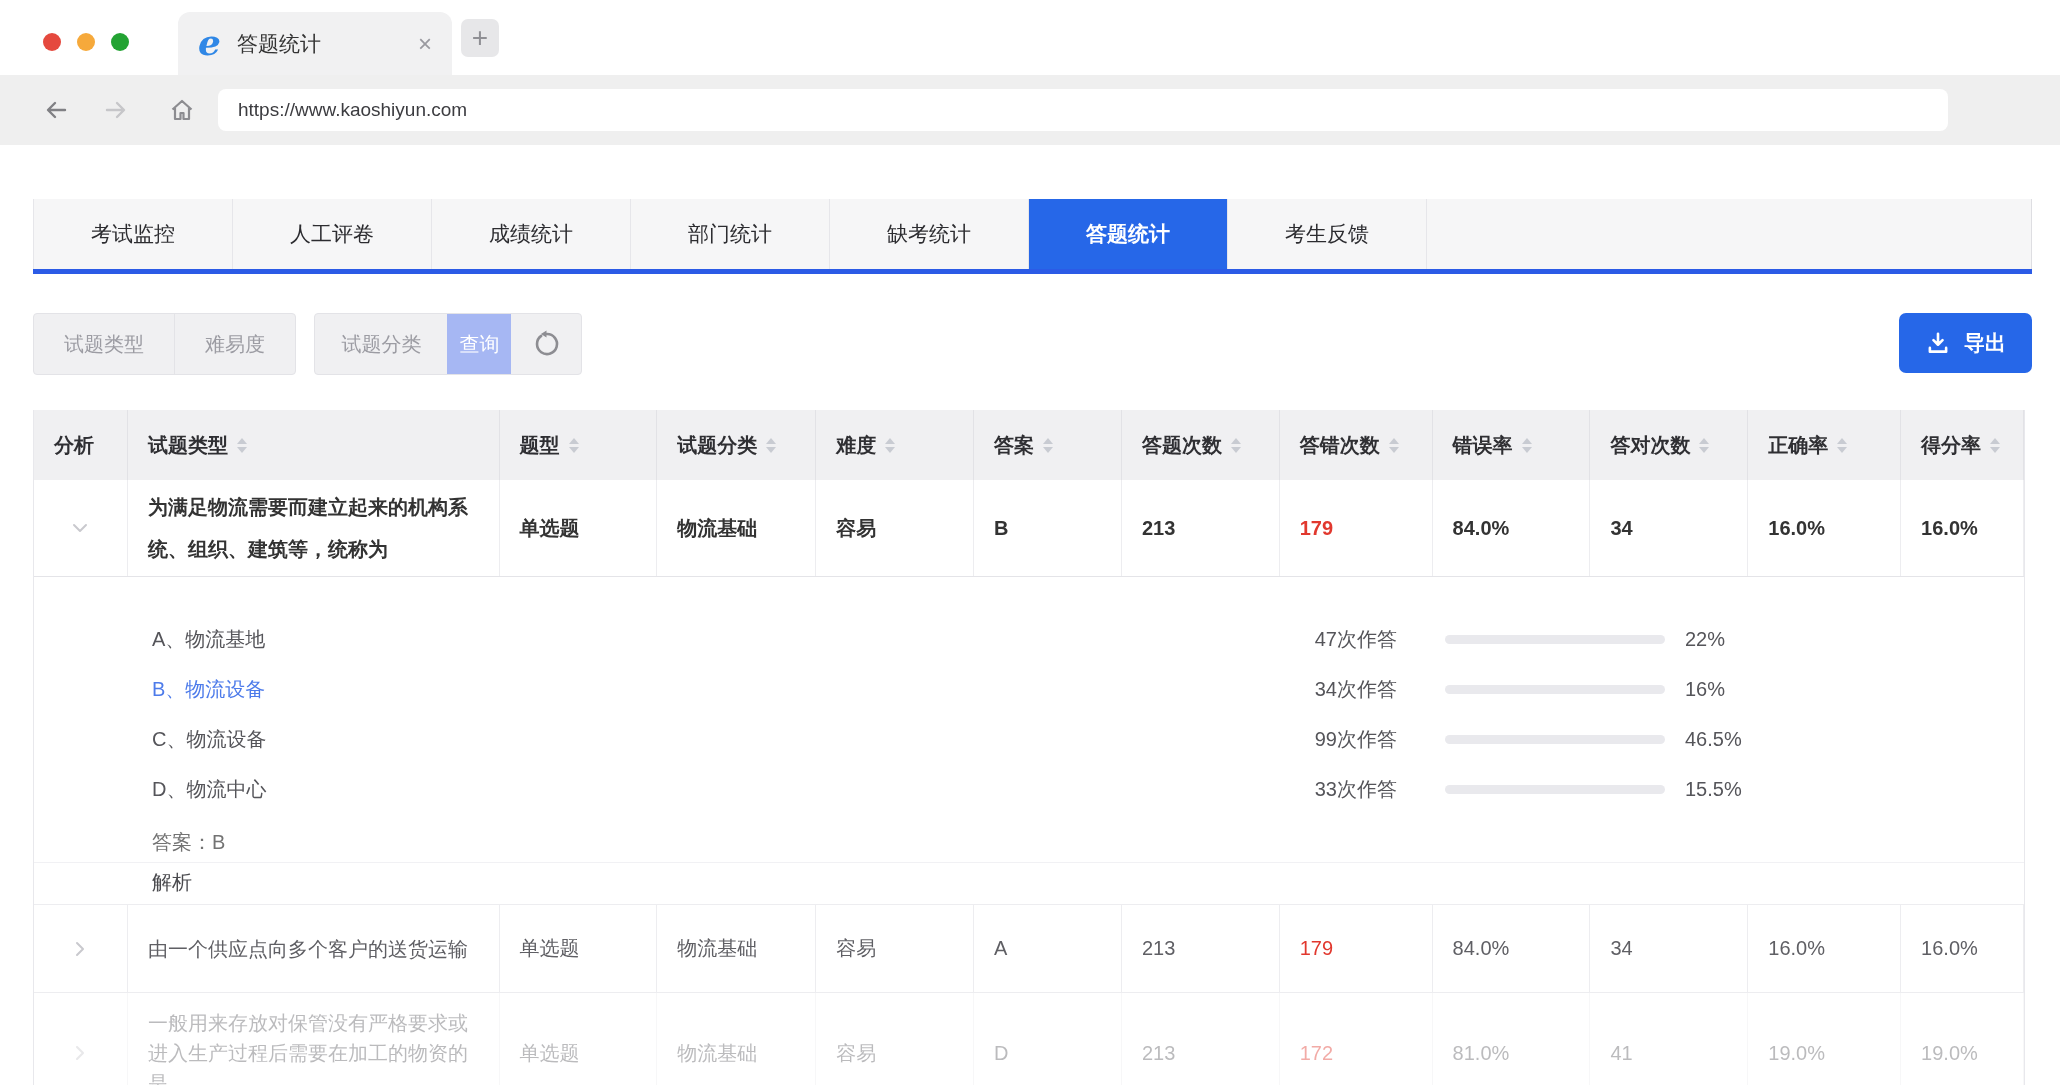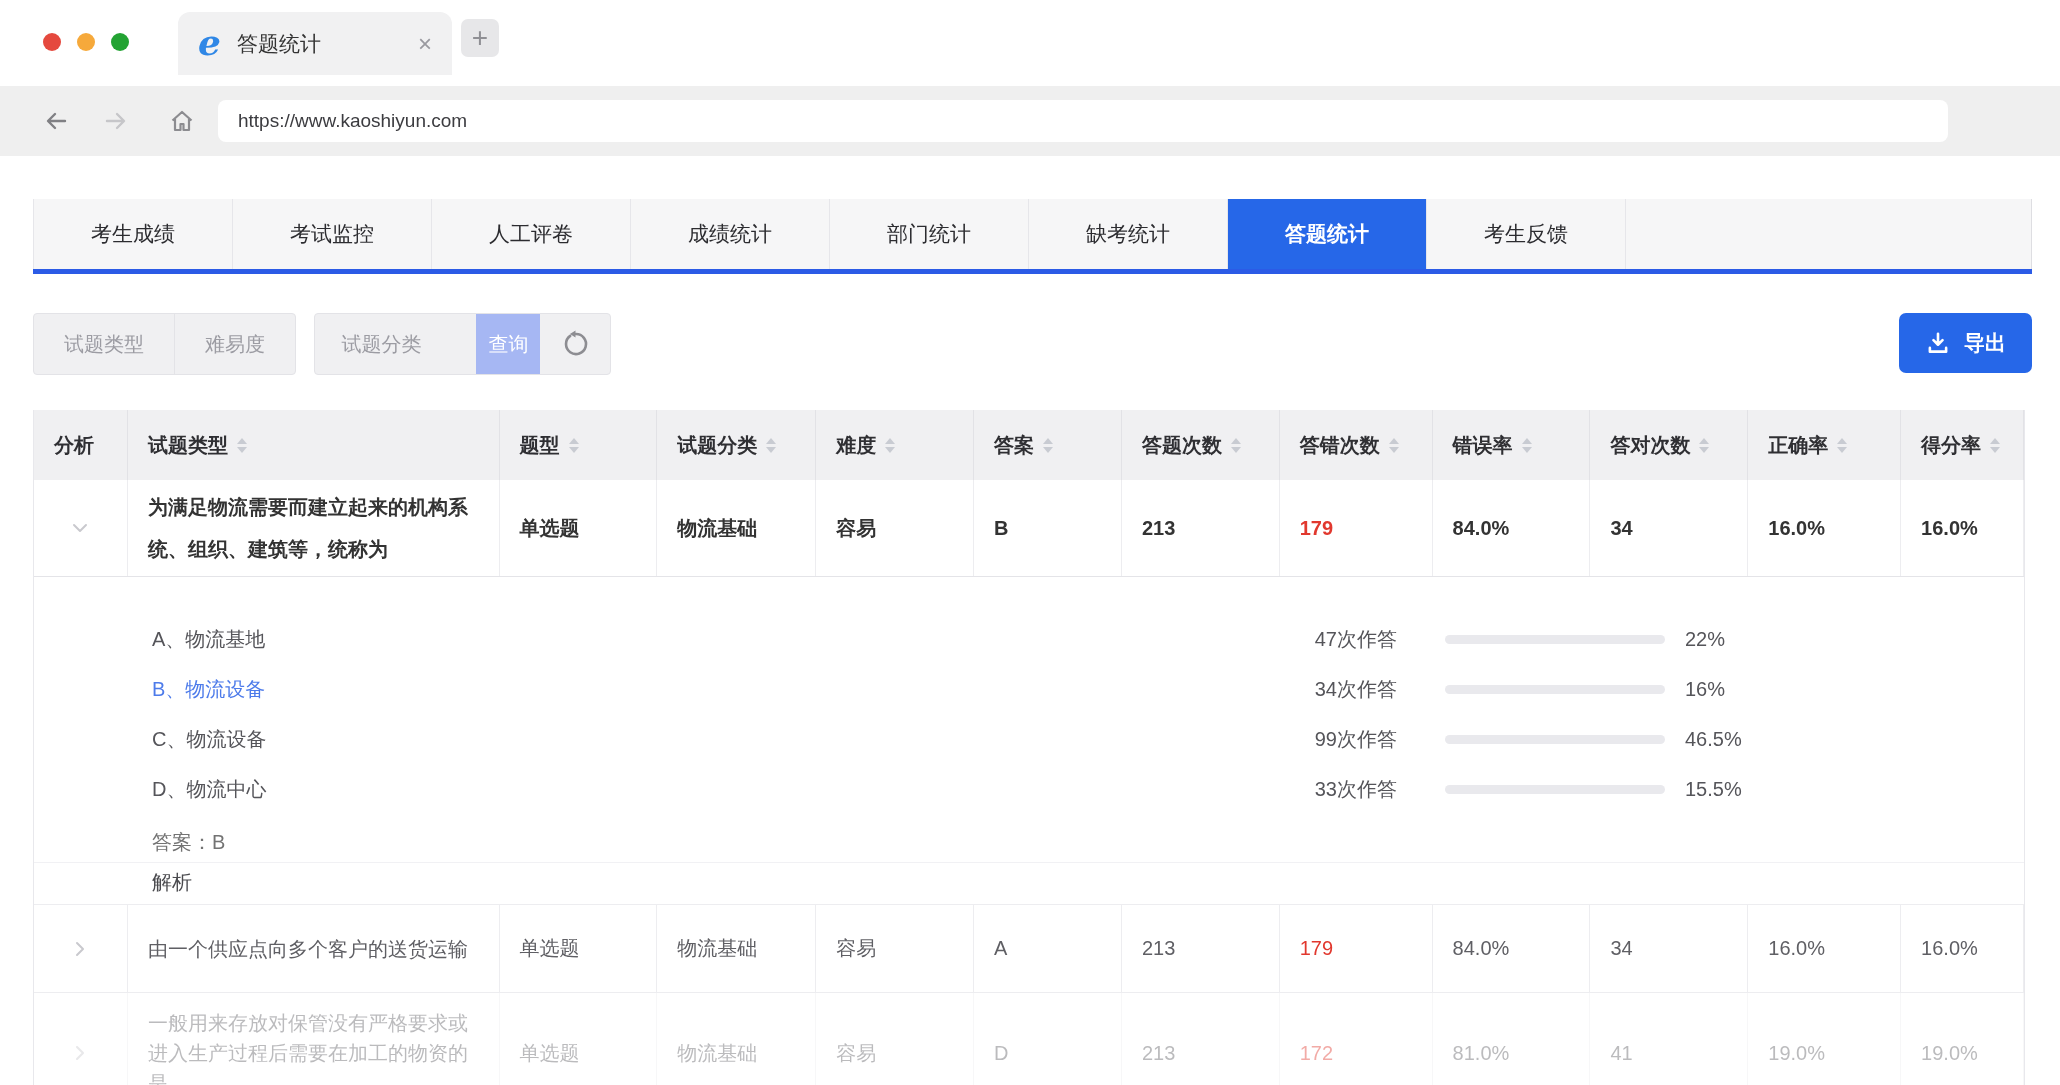--- a/index.html
+++ b/index.html
@@ -21,21 +21,21 @@
     display:flex; align-items:center; padding:0 20px;
   }
   .logo-e { font-family:"DejaVu Serif", serif; font-style:italic; font-weight:bold;
             font-size:36px; color:#2f87e6; line-height:1; transform:translateY(-2px); }
   .tab-title { margin-left:16px; font-size:21px; color:#333; }
   .tab-close { margin-left:auto; font-size:24px; color:#9a9aa0; line-height:1; }
   .new-tab { position:absolute; left:461px; top:19px; width:38px; height:38px; background:#e7e7e9;
              border-radius:7px; display:flex; align-items:center; justify-content:center;
              font-size:28px; color:#8f8f94; }
 
-  .url-row { position:absolute; top:86px; left:0; right:0; height:70px; background:#efefef; }
+  .url-row { position:absolute; top:75px; left:0; right:0; height:70px; background:#efefef; }
   .nav-ico { position:absolute; top:21px; width:28px; height:28px; }
   .ico-back{ left:42px; } .ico-fwd{ left:102px; } .ico-home{ left:168px; }
   .url-pill { position:absolute; left:218px; right:112px; top:14px; height:42px; background:#fff;
               border-radius:8px; display:flex; align-items:center; padding:0 20px;
               font-size:19px; color:#3c3c40; }
 
   
   .nav-bar { position:absolute; top:199px; left:33px; width:1999px; }
   .nav-tabs { display:flex; height:70px; background:#f6f6f7; border-left:1px solid #e6e6ea; }
   .nav-tab { width:199px; border-right:1px solid #e6e6ea; display:flex; align-items:center;
@@ -49,21 +49,21 @@
   .fgroup { display:inline-flex; height:62px; background:#f0f0f2; border:1px solid #e3e3e7;
             border-radius:4px; vertical-align:top; overflow:hidden; }
   .fbtn { padding:0 30px; display:flex; align-items:center; font-size:20px; color:#9c9ca3; }
   .fbtn + .fbtn { border-left:1px solid #e3e3e7; }
   .fgroup2 { margin-left:14px; }
   .flabel { padding:0 26px; display:flex; align-items:center; font-size:20px; color:#9c9ca3; }
   .finput { width:168px; height:60px; border:none; outline:none; background:#fff;
             padding:0 16px; font-size:19px; color:#555; font-family:inherit; }
   .finput::placeholder { color:#bcbcc2; }
   .fquery { width:64px; height:60px; border:none; background:#a6b7f3; color:#fff;
-            font-size:20px; font-family:inherit;margin-left:29px; }
+            font-size:20px; font-family:inherit; }
   .frefresh { width:70px; display:flex; align-items:center; justify-content:center; }
 
   .export-btn { position:absolute; right:0; top:0; height:60px; padding:16px 26px;
                 background:#2667e8; color:#fff; border:none; border-radius:7px;
                 display:flex; align-items:center; gap:13px; font-size:21px; font-weight:600;
                 font-family:inherit; }
 
   
   .qtable { position:absolute; top:410px; left:33px; width:1992px;
             border-left:1px solid #e8e8ec; border-right:1px solid #e8e8ec; background:#fff; }
@@ -130,21 +130,20 @@
   <svg class="nav-ico ico-home" viewBox="0 0 28 28">
     <path d="M4.5 13.5 14 5l9.5 8.5M7 12v11h5.5v-6h3v6H21V12" fill="none" stroke="#8c8c90" stroke-width="2.2" stroke-linejoin="round"></path>
   </svg>
   <div class="url-pill">
     <span>https://www.kaoshiyun.com</span>
   </div>
 </div>
 
 <div class="nav-bar">
   <div class="nav-tabs">
-    <div class="nav-tab">考生成绩</div>
     <div class="nav-tab">考试监控</div>
     <div class="nav-tab">人工评卷</div>
     <div class="nav-tab">成绩统计</div>
     <div class="nav-tab">部门统计</div>
     <div class="nav-tab">缺考统计</div>
     <div class="nav-tab active">答题统计</div>
     <div class="nav-tab">考生反馈</div>
     <div class="nav-fill"></div>
   </div>
   <div class="nav-underline"></div>

